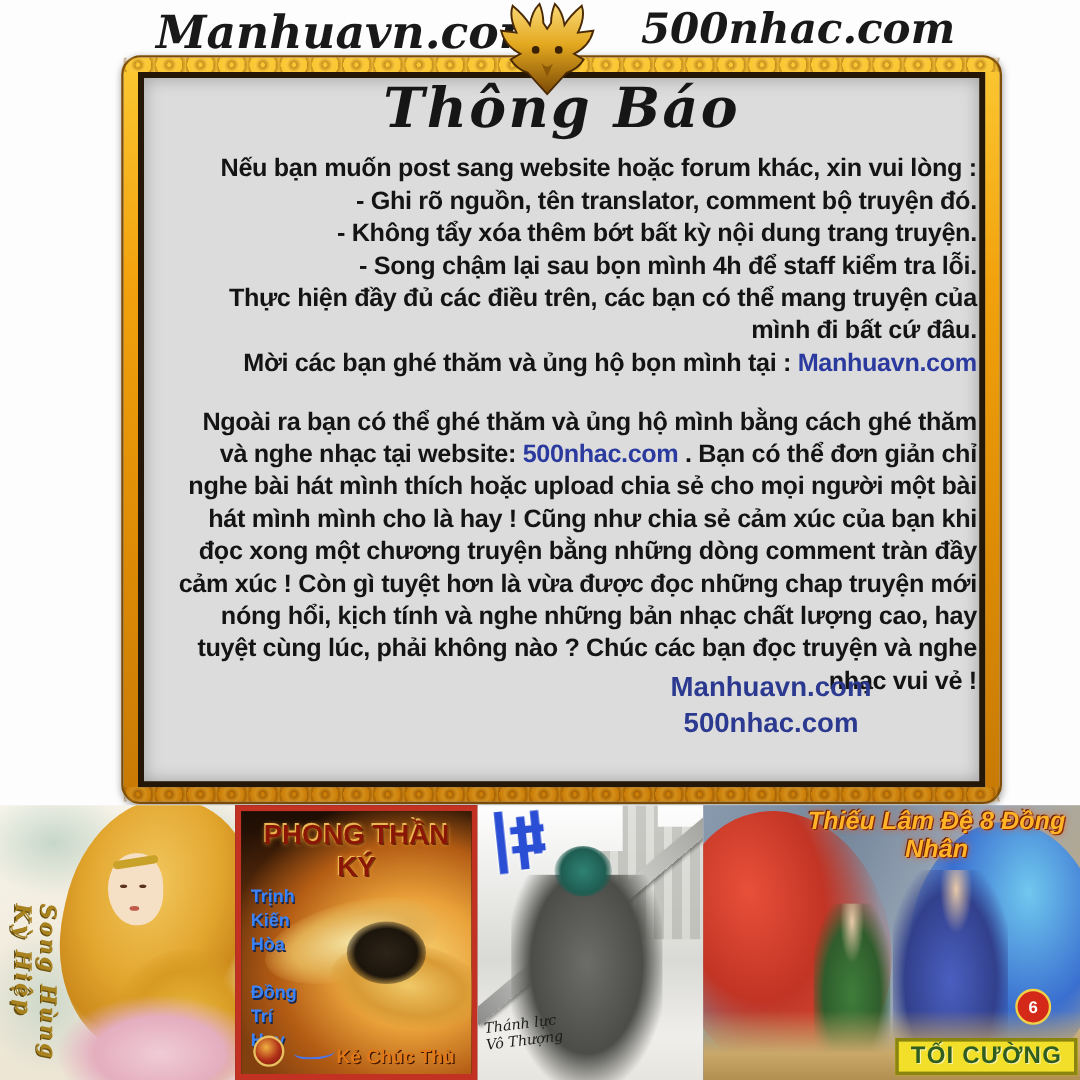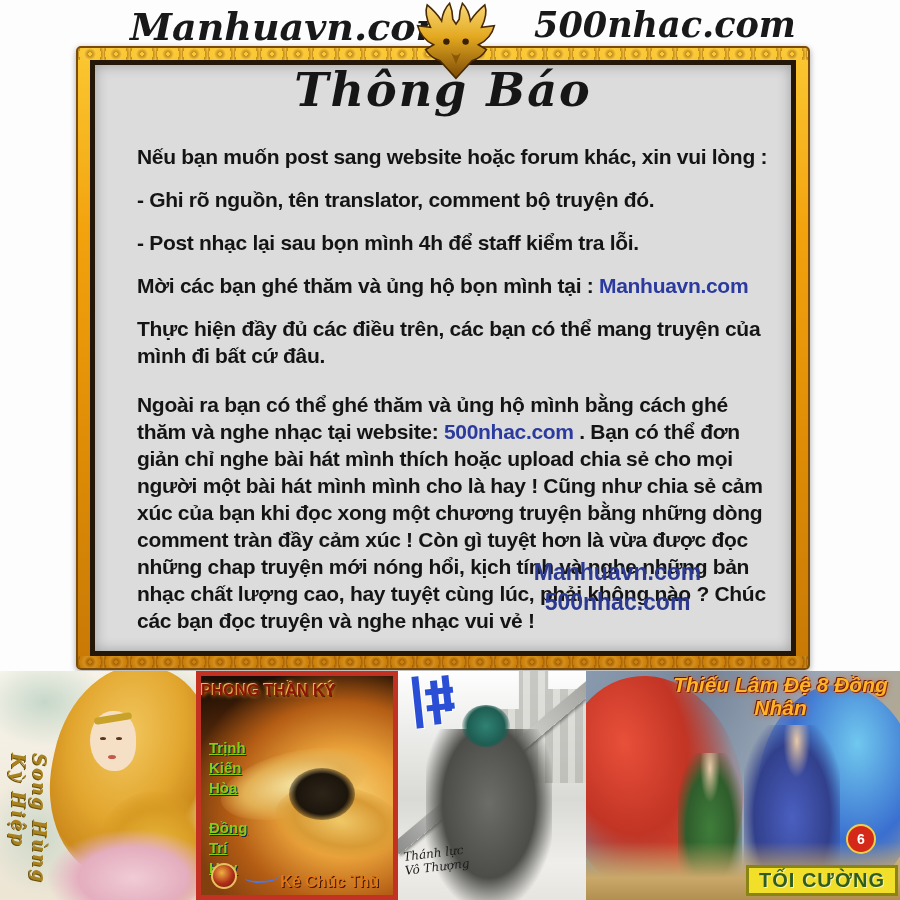--- a/index.html
+++ b/index.html
@@ -7,37 +7,37 @@
         font-family:"Liberation Sans","DejaVu Sans",sans-serif;}
 
   
   .site-name{position:absolute;top:4px;font-family:"DejaVu Serif",serif;font-style:italic;
              font-weight:bold;color:#191919;}
   .site-left{left:130px;width:300px;text-align:center;font-size:38px;}
   .site-right{left:530px;width:270px;text-align:center;font-size:35px;}
   .dragon{position:absolute;left:408px;top:-3px;width:96px;height:86px;z-index:6;}
 
   
-  .frame-outer{position:absolute;left:76px;top:46px;width:730px;height:620px;
+  .frame-outer{position:absolute;left:101px;top:46px;width:730px;height:620px;
     background:linear-gradient(180deg,#fbc832,#f2a20d 30%,#e08e06 62%,#c77905);
-    border:2px solid #7c4c06;border-radius:5px;box-shadow:0 2px 6px rgba(0,0,0,.35);}
+    border:2px solid #7c4c06;border-radius:16px;box-shadow:0 2px 6px rgba(0,0,0,.35);}
   .frame-outer::before,.frame-outer::after{content:"";position:absolute;left:0;right:0;height:12px;
     background:repeating-radial-gradient(circle at 12px 6px,rgba(122,66,4,.45) 2px,rgba(250,210,90,.25) 6px,transparent 11px);
     background-size:26px 12px;}
   .frame-outer::before{top:0;} .frame-outer::after{bottom:0;}
   .frame-inner{position:absolute;left:12px;top:12px;right:12px;bottom:12px;background:#dcdcdc;
     border:5px solid #241708;box-shadow:inset 0 0 14px rgba(0,0,0,.28);}
 
   .notice-title{position:absolute;left:0;right:0;top:-2px;text-align:center;
     font-family:"DejaVu Serif",serif;font-style:italic;font-weight:bold;font-size:46px;
     color:#161616;letter-spacing:2px;}
 
   .body-text{position:absolute;left:26px;top:62px;width:668px;font-size:21px;font-weight:bold;
     color:#141414;line-height:27px;letter-spacing:-0.3px;}
-  .body-text p{margin:16px;}
+  .body-text p{margin:0;text-align:right;}
   .para2{margin-top:22px !important;}
   .inline-link{color:#2b3a9e;cursor:pointer;}
 
   .signature{position:absolute;left:355px;top:492px;width:335px;text-align:center;
     color:#2b3990;font-weight:bold;font-size:23px;line-height:30px;}
 
   
   .covers{position:absolute;left:0;top:671px;width:900px;height:229px;display:flex;}
   .cover{position:relative;height:100%;overflow:hidden;flex:none;}
 
@@ -72,25 +72,25 @@
     background:radial-gradient(ellipse at 74% 58%,#f8d77a 0%,#eaa23a 30%,#b35c14 56%,transparent 78%),
                radial-gradient(ellipse at 28% 78%,#8a4410 0%,transparent 68%),
                linear-gradient(180deg,#1c0d04,#55280a 52%,#7a3c0e);}
   .c2-wing{position:absolute;border-radius:50%;}
   .w1{left:18px;top:76px;width:150px;height:64px;transform:rotate(-14deg);
     background:radial-gradient(ellipse,#f4e2a2 0%,#e3b054 48%,transparent 75%);}
   .w2{left:74px;top:110px;width:130px;height:70px;transform:rotate(10deg);
     background:radial-gradient(ellipse,#f0c868 0%,#d89a34 50%,transparent 76%);}
   .c2-bird{position:absolute;left:88px;top:92px;width:66px;height:52px;border-radius:50%;
     background:radial-gradient(ellipse,#2d2418 0%,#1c150c 55%,transparent 80%);}
-  .c2-title{position:absolute;left:0;right:0;top:6px;font-weight:bold;
-    font-size:16px;letter-spacing:0px;color:#8a1606;
+  .c2-title{position:absolute;left:0;right:0;top:6px;text-align:center;font-weight:bold;
+    font-size:23px;letter-spacing:0px;color:#8a1606;
     text-shadow:0 0 4px #f0a030,1px 1px 0 #3a0a02,-1px -1px 0 #e8c060;}
   .c2-author{position:absolute;left:8px;font-weight:bold;font-size:15px;line-height:20px;
-    color:#84cc16;white-space:pre-line;text-shadow:1px 1px 0 #122650;text-decoration:underline;}
+    color:#3b82f6;white-space:pre-line;text-shadow:1px 1px 0 #122650;}
   .a1{top:62px;} .a2{top:142px;}
   .c2-caption{position:absolute;right:14px;bottom:4px;font-weight:bold;font-size:16px;
     color:#e07818;text-shadow:1px 1px 0 #3a1404;}
   .c2-emblem{position:absolute;left:10px;bottom:6px;width:22px;height:22px;border-radius:50%;
     background:radial-gradient(circle at 40% 35%,#f0b040 0%,#b03018 55%,#701408);border:2px solid #e8c060;}
   .c2-sig{position:absolute;left:44px;bottom:12px;width:34px;height:10px;
     border-bottom:2px solid #4a76e8;border-radius:0 0 60% 40%;}
 
   
   .c3{width:188px;background:linear-gradient(180deg,#fefefe,#ededeb 26%,#d9d9d5 56%,#efeeea 84%,#e6e5e0);}
@@ -168,23 +168,24 @@
   </div>
 
   <div class="frame-outer">
     <div class="frame-inner">
 
       <div class="notice-title">Thông Báo</div>
 
       <div class="body-text">
         <p>Nếu bạn muốn post sang website hoặc forum khác, xin vui lòng :</p>
         <p>- Ghi rõ nguồn, tên translator, comment bộ truyện đó.</p>
-        <p>- Post nhạc lại sau bọn mình 4h để staff kiểm tra lỗi.</p>
+        <p>- Không tẩy xóa thêm bớt bất kỳ nội dung trang truyện.</p>
+        <p>- Song chậm lại sau bọn mình 4h để staff kiểm tra lỗi.</p>
+        <p>Thực hiện đầy đủ các điều trên, các bạn có thể mang truyện của mình đi bất cứ đâu.</p>
         <p><span>Mời các bạn ghé thăm và ủng hộ bọn mình tại : </span><span class="inline-link">Manhuavn.com</span></p>
-        <p>Thực hiện đầy đủ các điều trên, các bạn có thể mang truyện của mình đi bất cứ đâu.</p>
         <p class="para2"><span>Ngoài ra bạn có thể ghé thăm và ủng hộ mình bằng cách ghé thăm và nghe nhạc tại website: </span><span class="inline-link">500nhac.com</span><span> . Bạn có thể đơn giản chỉ nghe bài hát mình thích hoặc upload chia sẻ cho mọi người một bài hát mình mình cho là hay ! Cũng như chia sẻ cảm xúc của bạn khi đọc xong một chương truyện bằng những dòng comment tràn đầy cảm xúc ! Còn gì tuyệt hơn là vừa được đọc những chap truyện mới nóng hổi, kịch tính và nghe những bản nhạc chất lượng cao, hay tuyệt cùng lúc, phải không nào ? Chúc các bạn đọc truyện và nghe nhạc vui vẻ !</span></p>
       </div>
 
       <div class="signature">
         <div>Manhuavn.com</div>
         <div>500nhac.com</div>
       </div>
 
     </div>
   </div>

